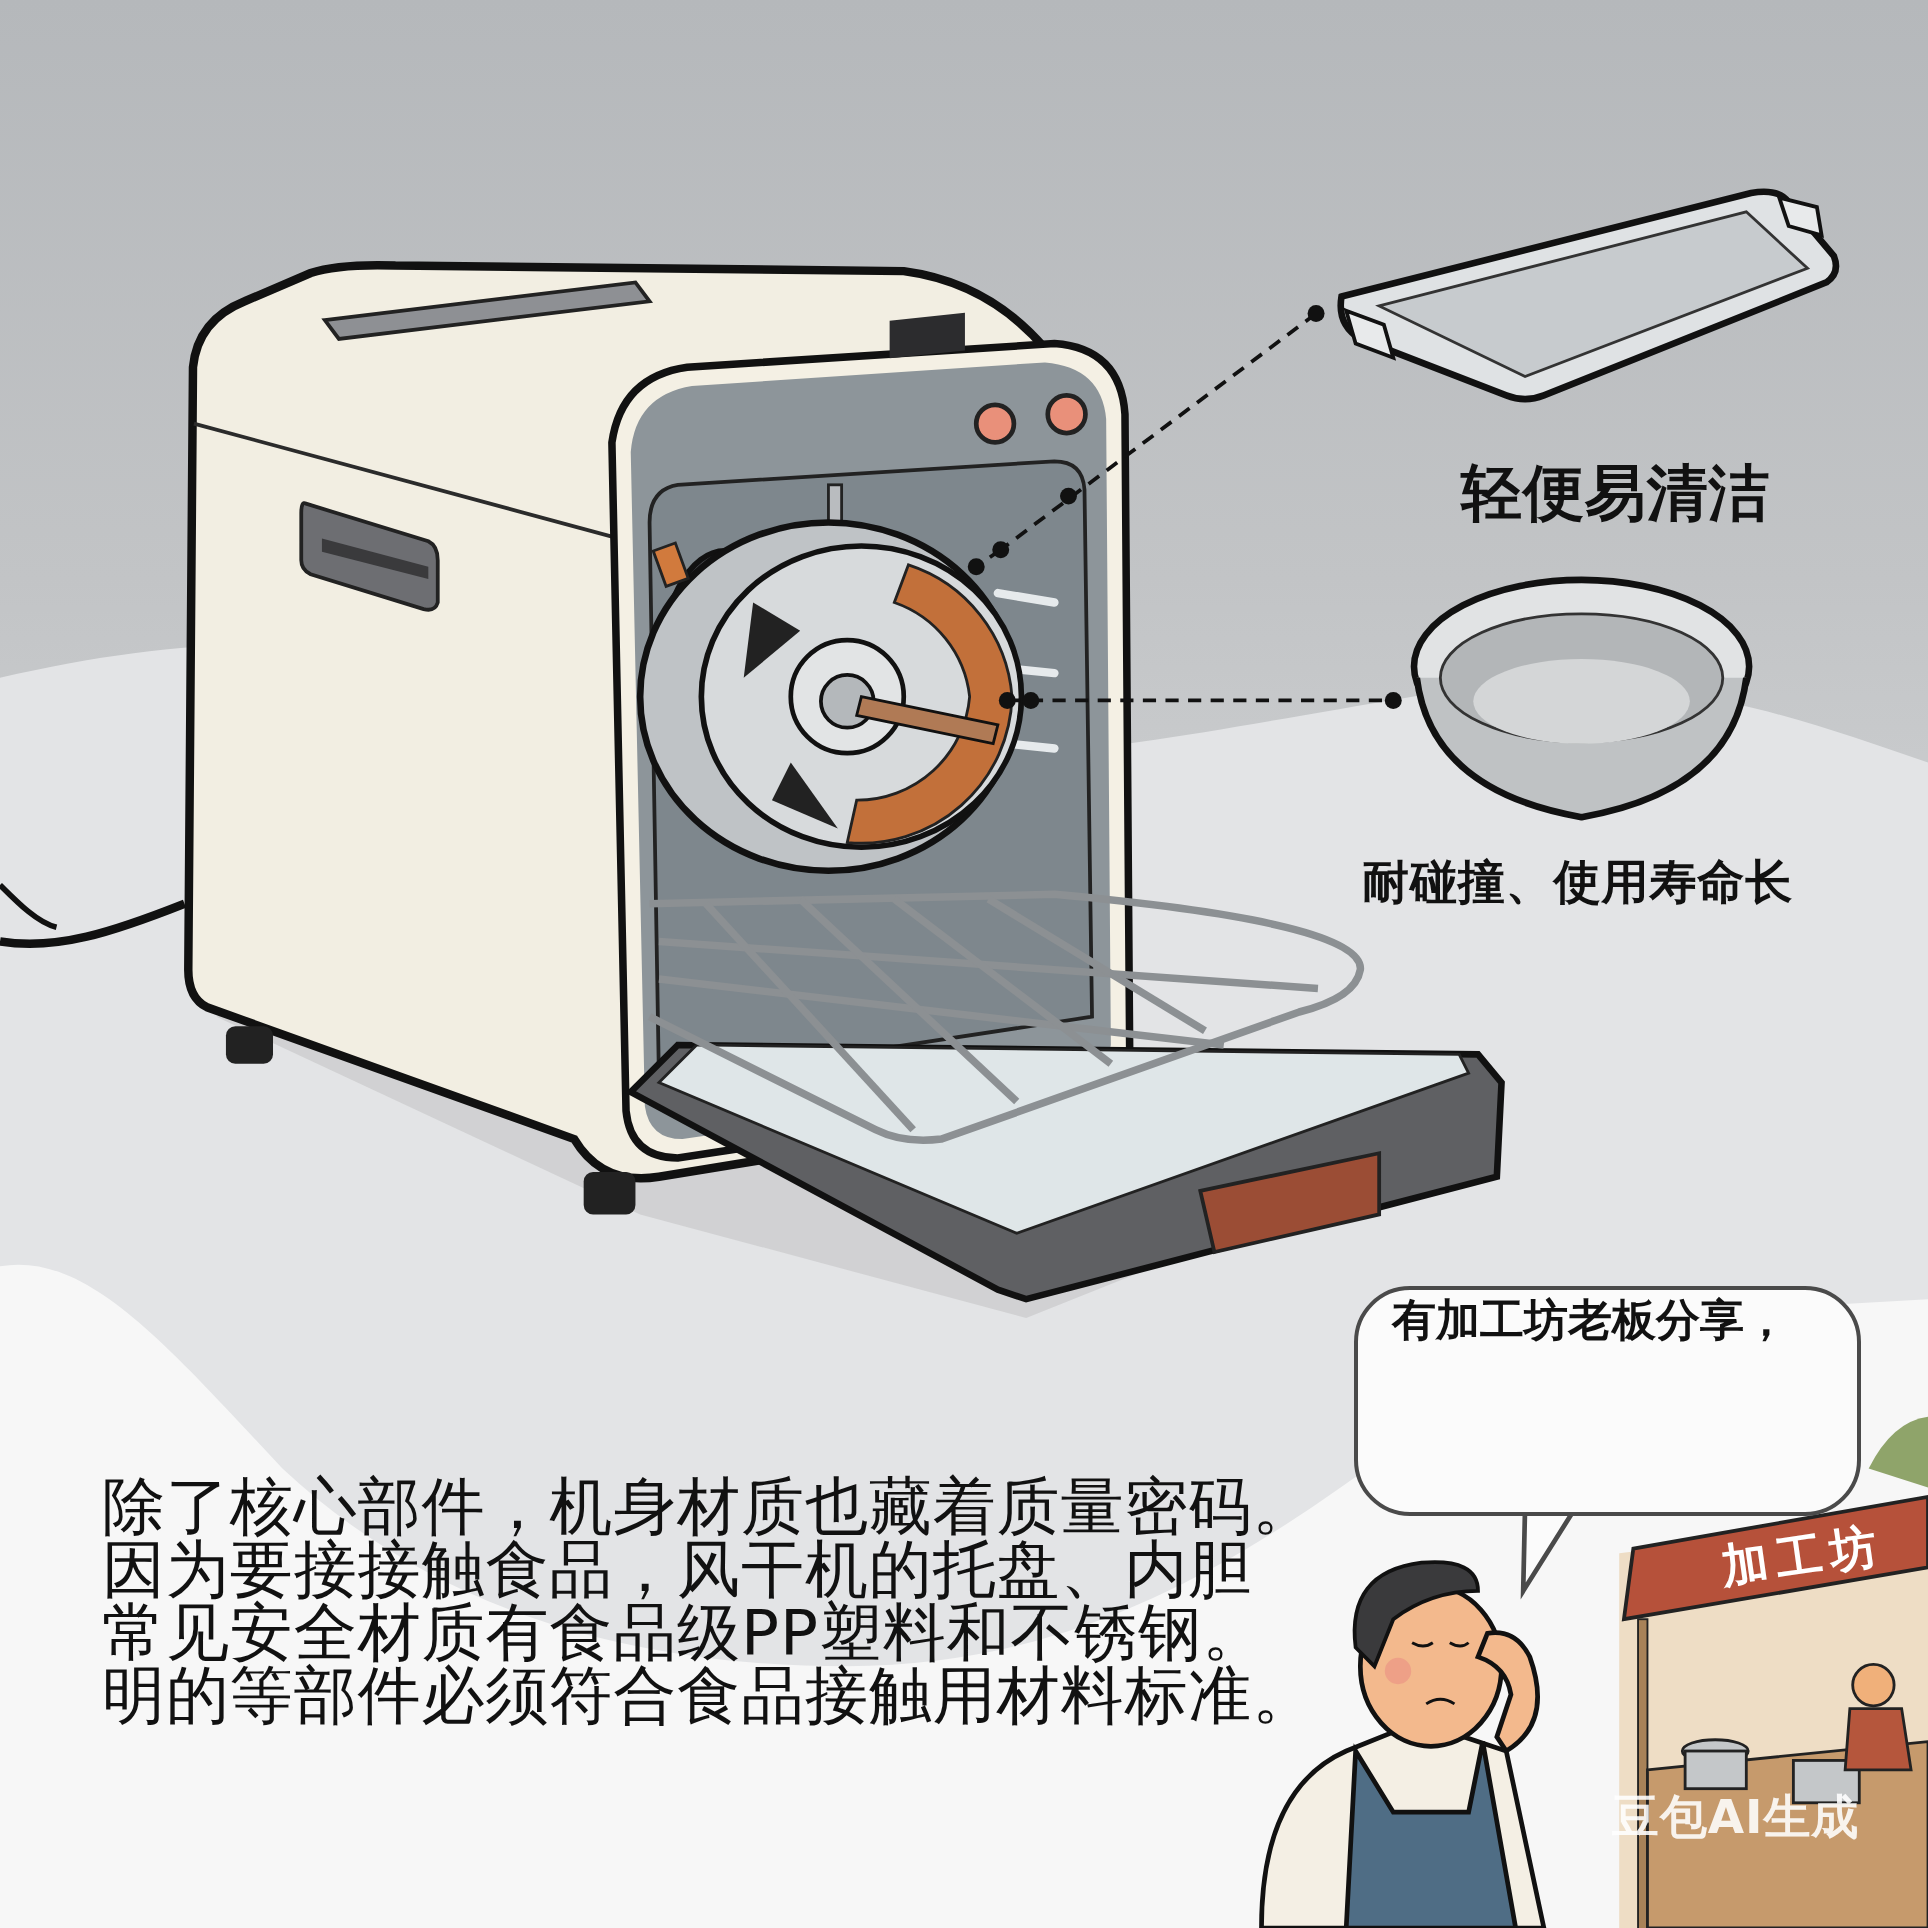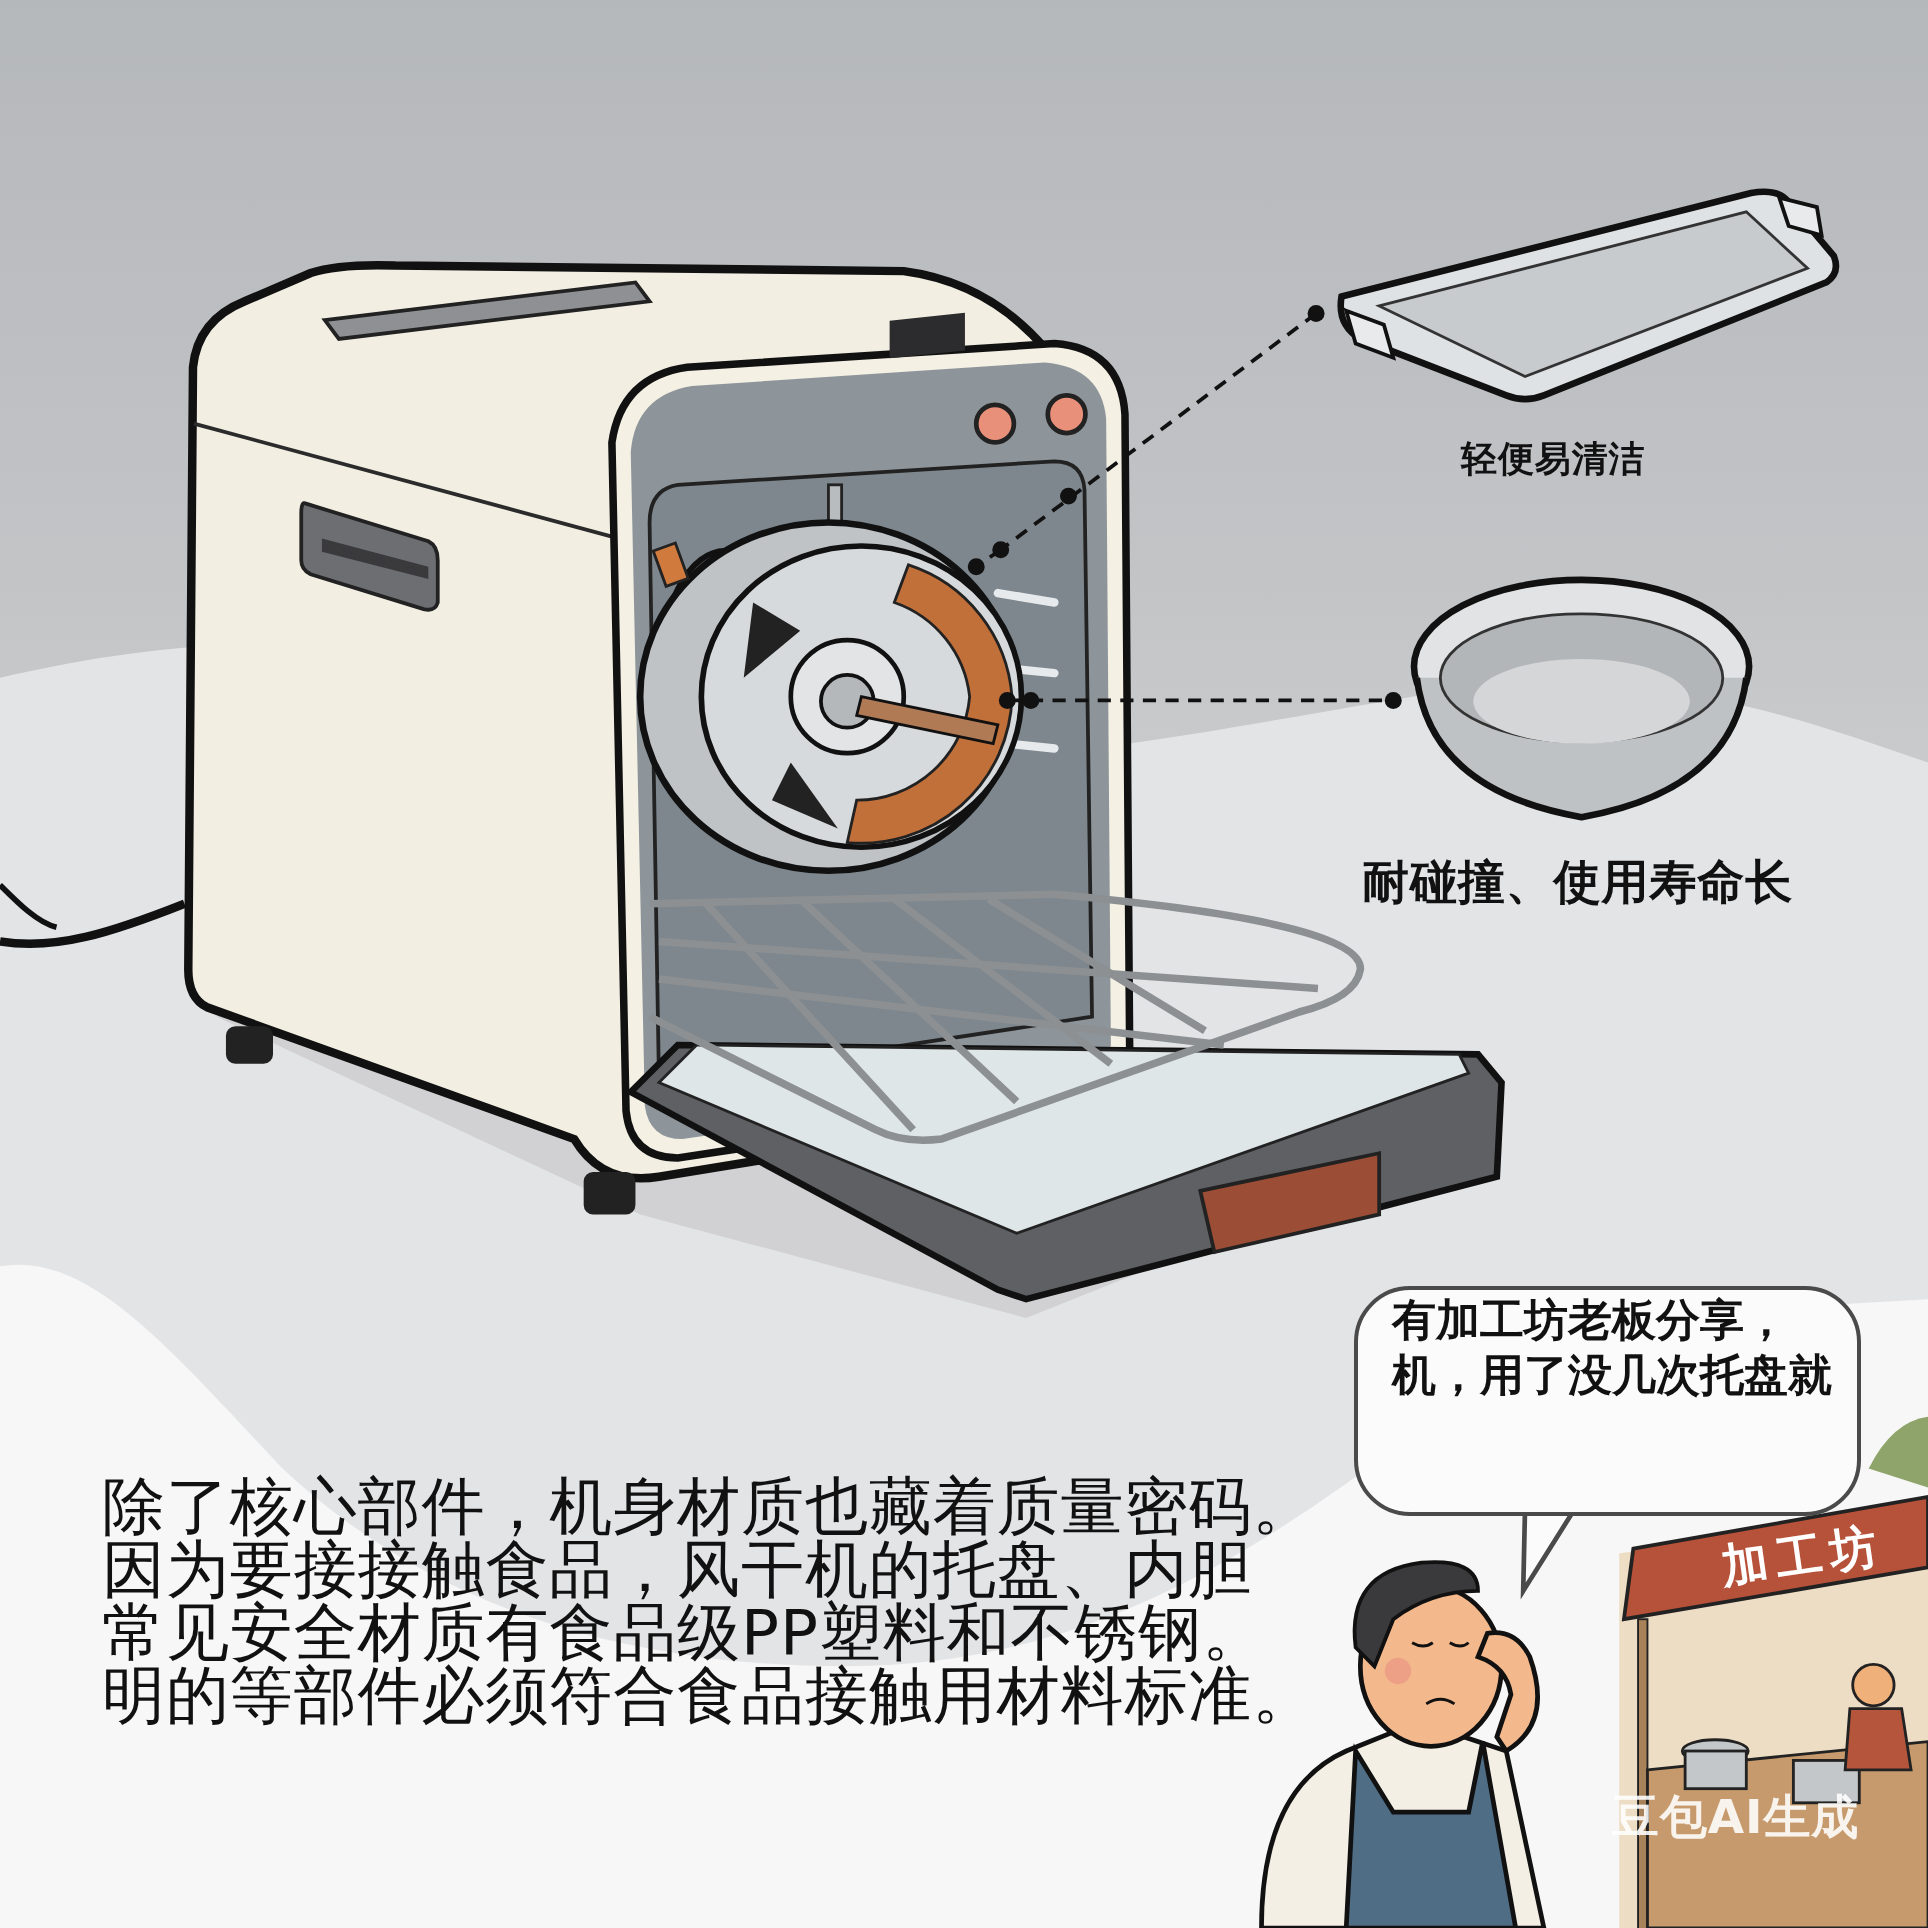--- a/index.html
+++ b/index.html
@@ -11,21 +11,21 @@
   .bg-top {
     position: absolute; left: 0; top: 0; width: 1928px; height: 1928px;
     background: linear-gradient(180deg, #b5b8bb 0%, #c2c4c6 30%, #cfd1d3 50%, #e1e2e3 65%, #eeeeef 80%, #f6f6f6 100%);
   }
   .wave { position: absolute; left: 0; top: 0; }
   .scene { position: absolute; left: 0; top: 0; }
   .callout-label {
     position: absolute; font-weight: bold; color: #111; white-space: nowrap;
     font-family: "DejaVu Sans", sans-serif; letter-spacing: 0.9px;
   }
-  .label-tray { left: 1461px; top: 435px; font-size: 36px; }
+  .label-tray { left: 1461px; top: 453px; font-size: 61px; }
   .label-bowl { left: 1362px; top: 851px; font-size: 47px; text-align: center; }
   .main-text {
     position: absolute; left: 102px; top: 1475px; width: 1168px;
     font-size: 63px; line-height: 63px; color: #111;
     font-family: "DejaVu Sans", sans-serif; letter-spacing: 0.9px;
   }
   .main-text div { white-space: nowrap; }
   .bubble {
     position: absolute; left: 1354px; top: 1286px; width: 507px; height: 230px;
     background: #fbfbfb; border: 4.7px solid #4a4a4a; border-radius: 56px;
@@ -182,21 +182,20 @@
     <path d="M1600 1860 Q 1650 1830, 1625 1760 Q 1610 1730, 1580 1735 L 1570 1760 Q 1600 1770, 1605 1800 L 1590 1845 Z" fill="#f3b98d" stroke="#111" stroke-width="5"></path>
   </g>
 </svg>
 
 <div class="callout-label label-tray">轻便易清洁</div>
 <div class="callout-label label-bowl">耐碰撞、使用寿命长</div>
 
 <div class="bubble"></div>
 <div class="bubble-text">
   <div>有加工坊老板分享，</div>
-  <div>机，用了没几次托盘就</div>
 </div>
 
 <div class="shop-sign">加工坊</div>
 
 <div class="main-text">
   <div>除了核心部件，机身材质也藏着质量密码。</div>
   <div>因为要接接触食品，风干机的托盘、内胆</div>
   <div>常见安全材质有食品级PP塑料和不锈钢。</div>
   <div>明的等部件必须符合食品接触用材料标准。</div>
 </div>

